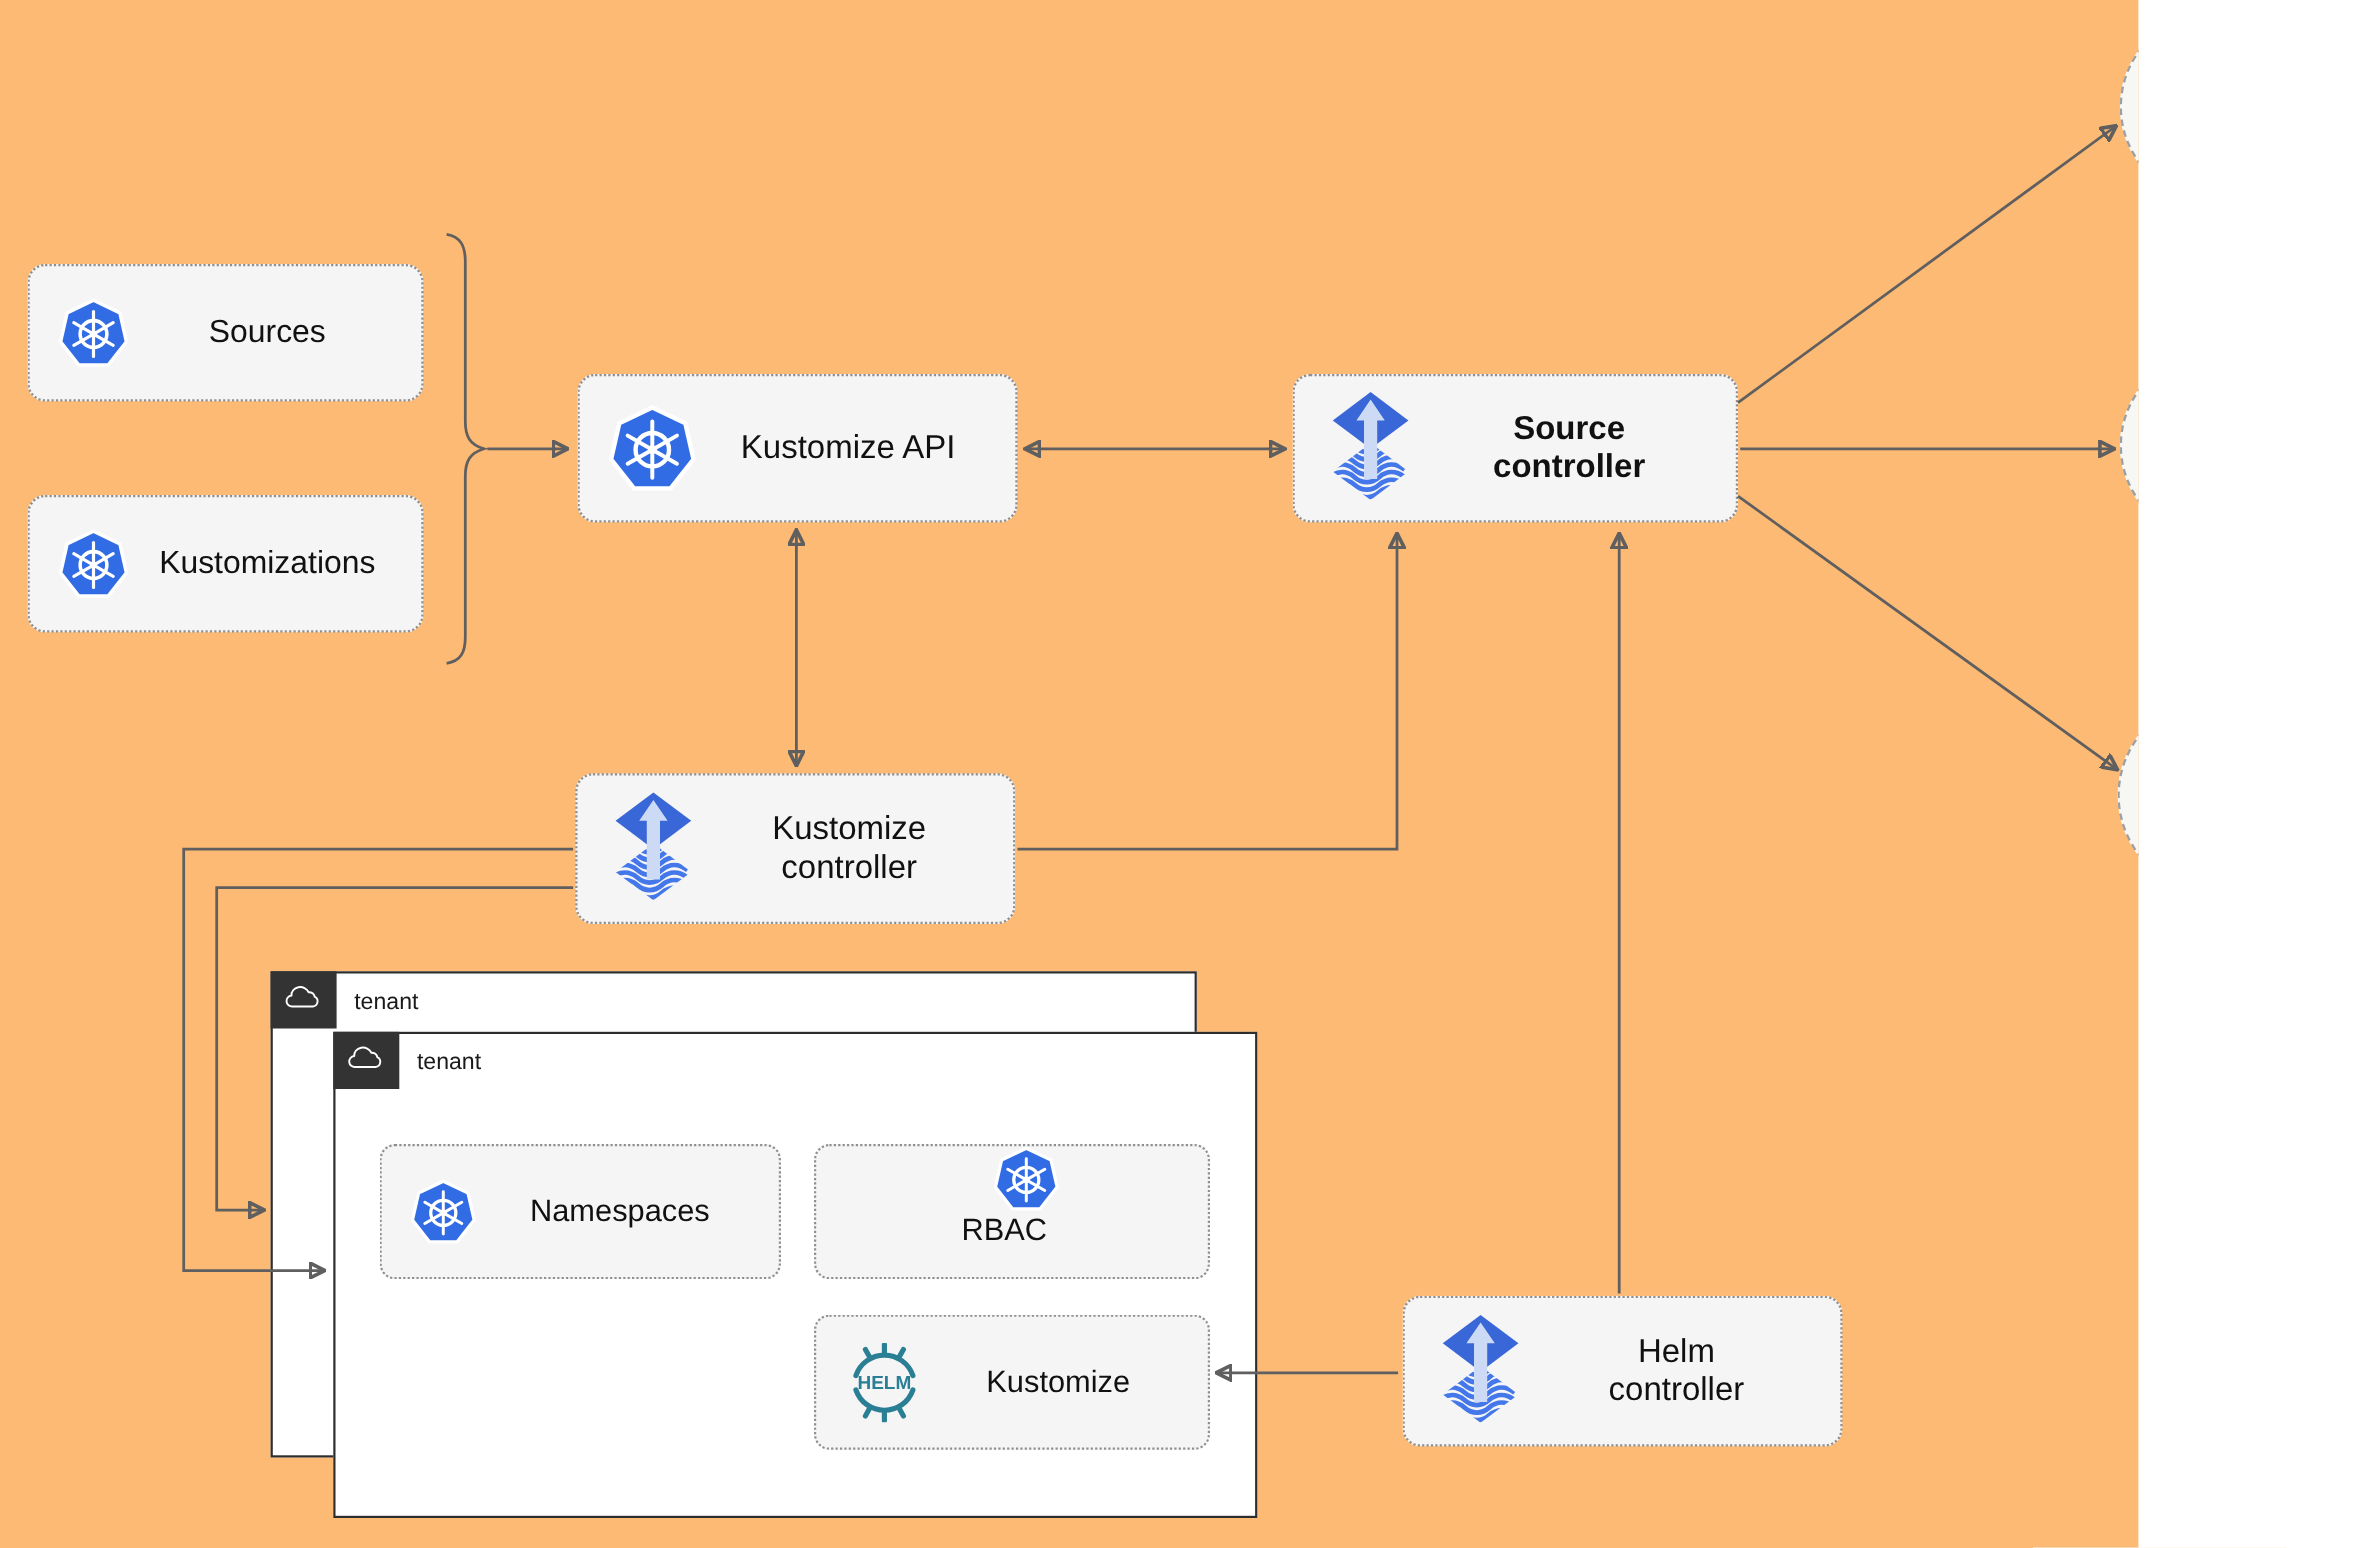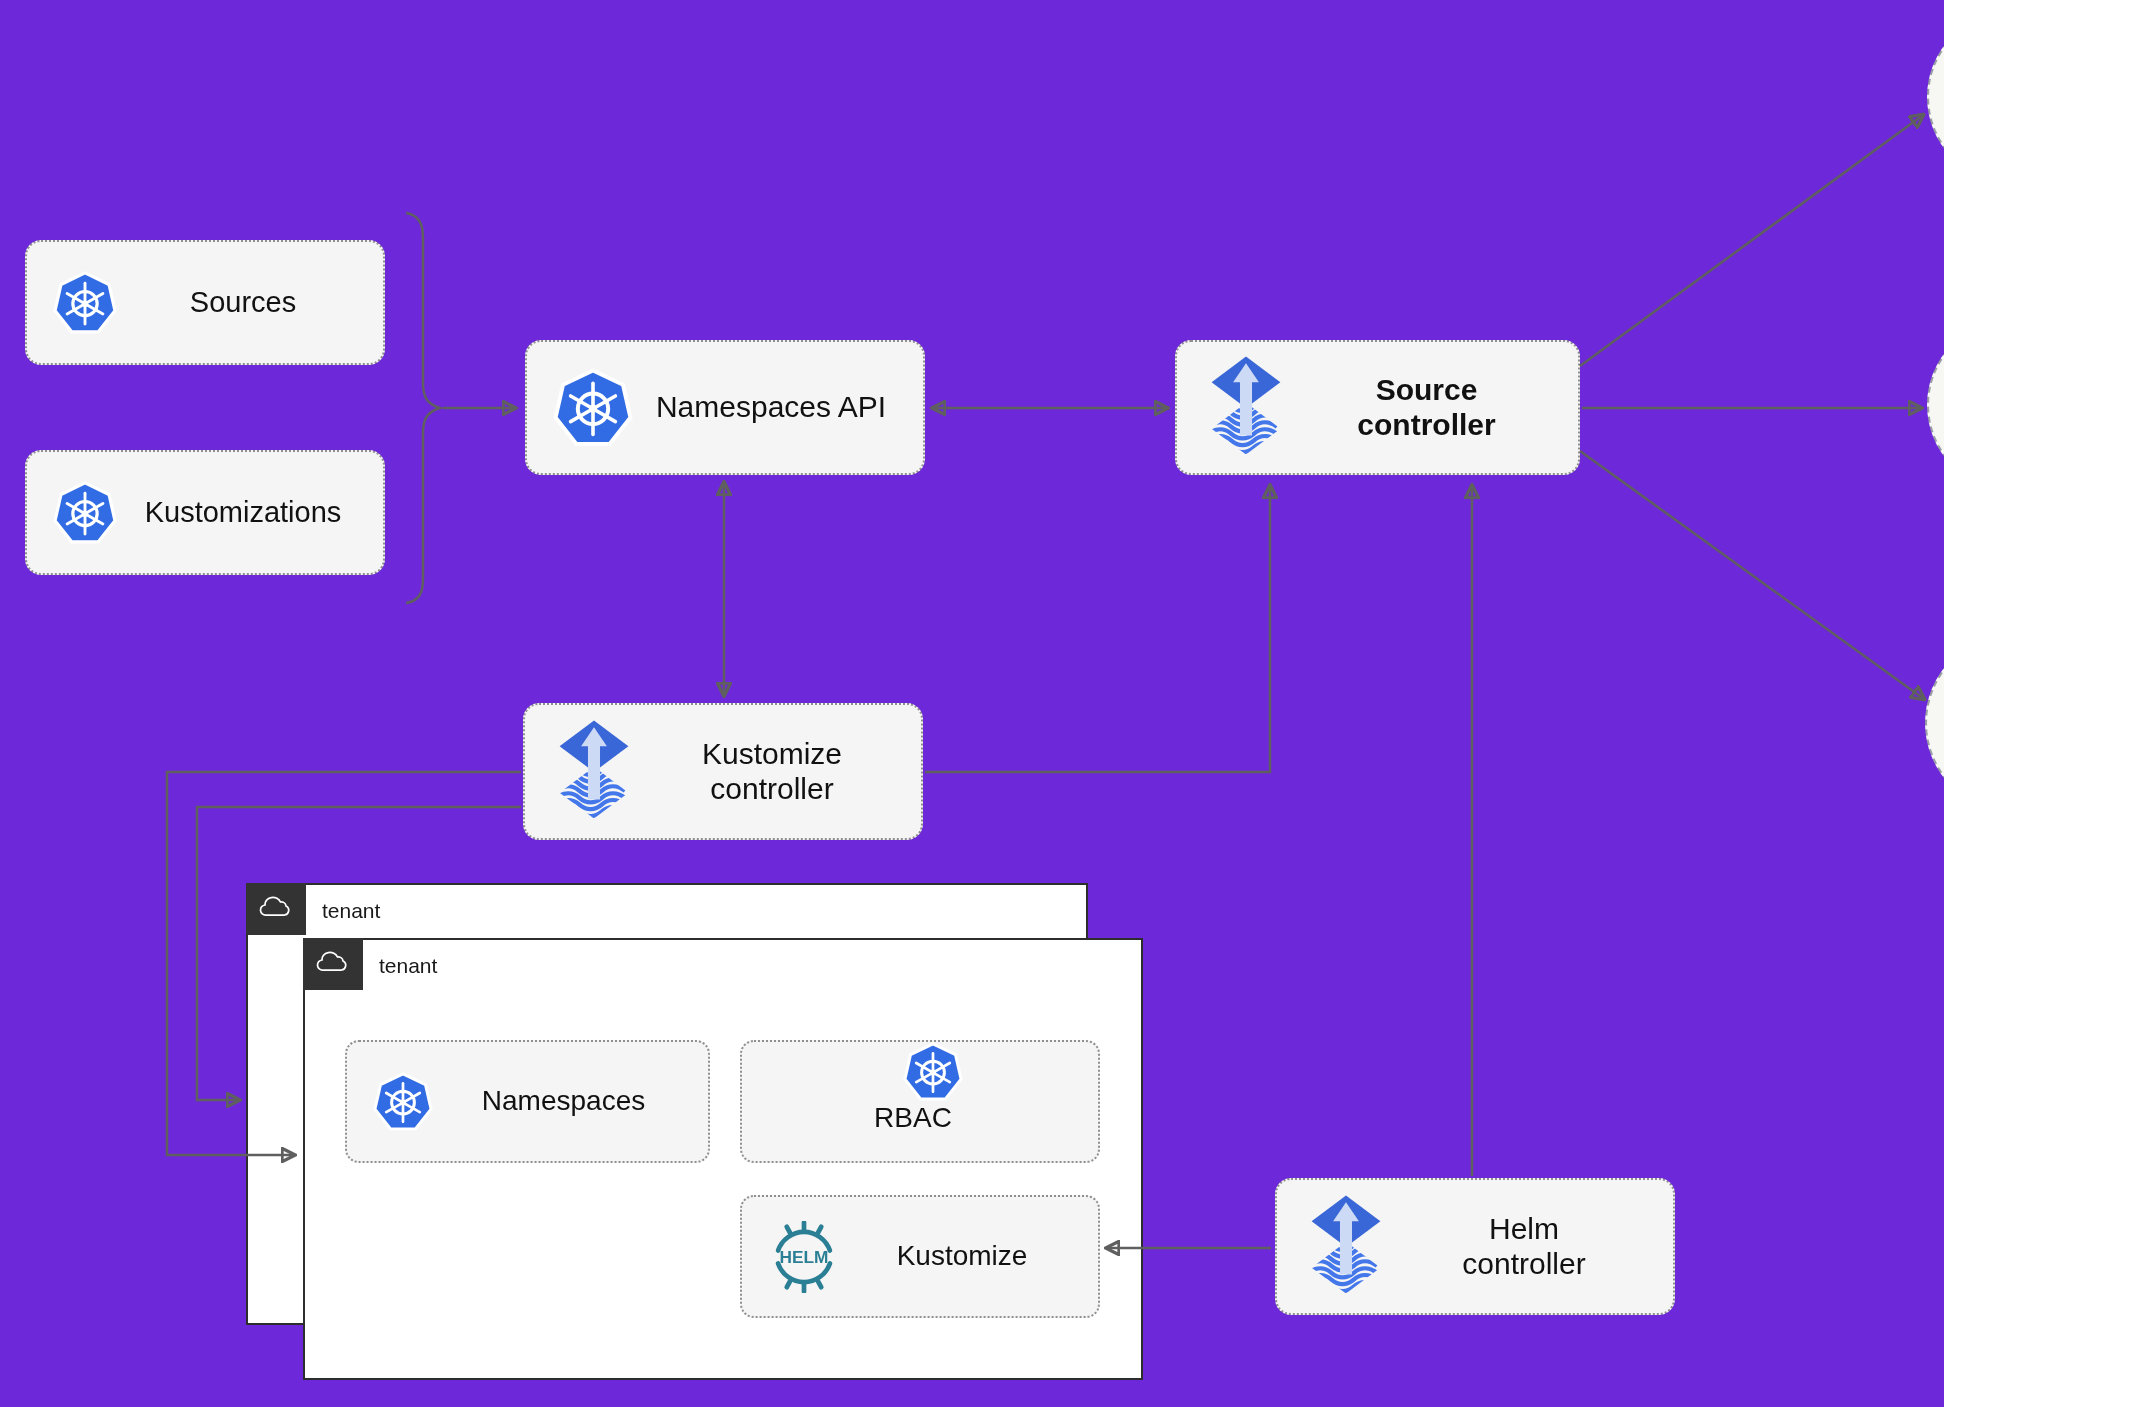--- a/index.html
+++ b/index.html
@@ -1,16 +1,16 @@
 <!DOCTYPE html>
 <html><head>
 <meta charset="utf-8">
 <style>
   html,body{margin:0;padding:0;background:#ffffff;}
-  #canvas{position:relative;width:1944px;height:1407px;background:#6d28d9;
+  #canvas{position:relative;width:1944px;height:1407px;background:#fdba74;
           font-family:"Liberation Sans", sans-serif;color:#111;overflow:hidden;}
 
   .node{position:absolute;display:flex;align-items:center;background:#f5f5f5;
         border:2px dotted #8f8f8f;border-radius:16px;box-sizing:border-box;z-index:4;}
   .node .icon{flex:0 0 auto;margin-left:26px;display:flex;justify-content:center;}
   .node .label{flex:1;text-align:center;font-size:29px;line-height:1.15;color:#111;padding-right:14px;}
   .node.small .label{font-size:28px;}
   .two-line{max-width:185px;margin:0 auto;}
 
   .tenant{position:absolute;background:#ffffff;border:2px solid #2d2d2d;box-sizing:border-box;}
@@ -79,21 +79,21 @@
         <g stroke="#fff" stroke-width="4.5" stroke-linecap="round">
           <line x1="50" y1="51" x2="50" y2="19"></line>
             <line x1="50" y1="51" x2="78" y2="35"></line>
           <line x1="50" y1="51" x2="78" y2="67"></line>
             <line x1="50" y1="51" x2="50" y2="83"></line>
           <line x1="50" y1="51" x2="22" y2="67"></line>
             <line x1="50" y1="51" x2="22" y2="35"></line>
         </g>
       </svg>
     </span>
-    <span class="label" style="font-size:30px;">Namespaces API</span>
+    <span class="label" style="font-size:30px;">Kustomize API</span>
   </div>
 
   <div class="node" style="left:1175px;top:340px;width:405px;height:135px;">
     <span class="icon">
       <svg width="86" height="104" viewBox="0 0 100 120">
         <defs>
             <clipPath id="fluxclip1">
               <polygon points="50,54 90,84 50,114 10,84"></polygon>
             </clipPath>
           </defs>

